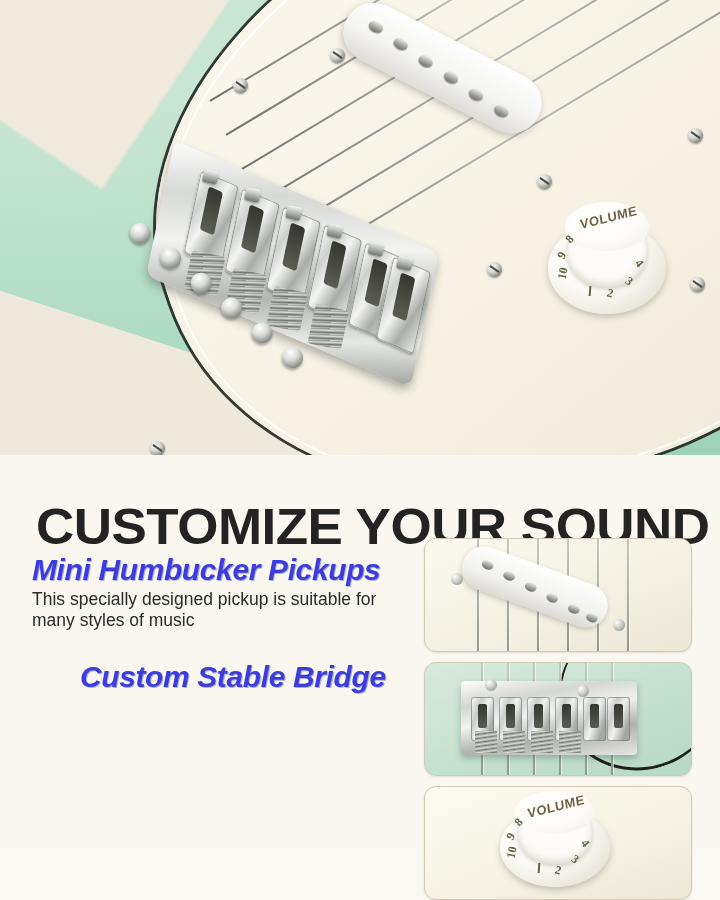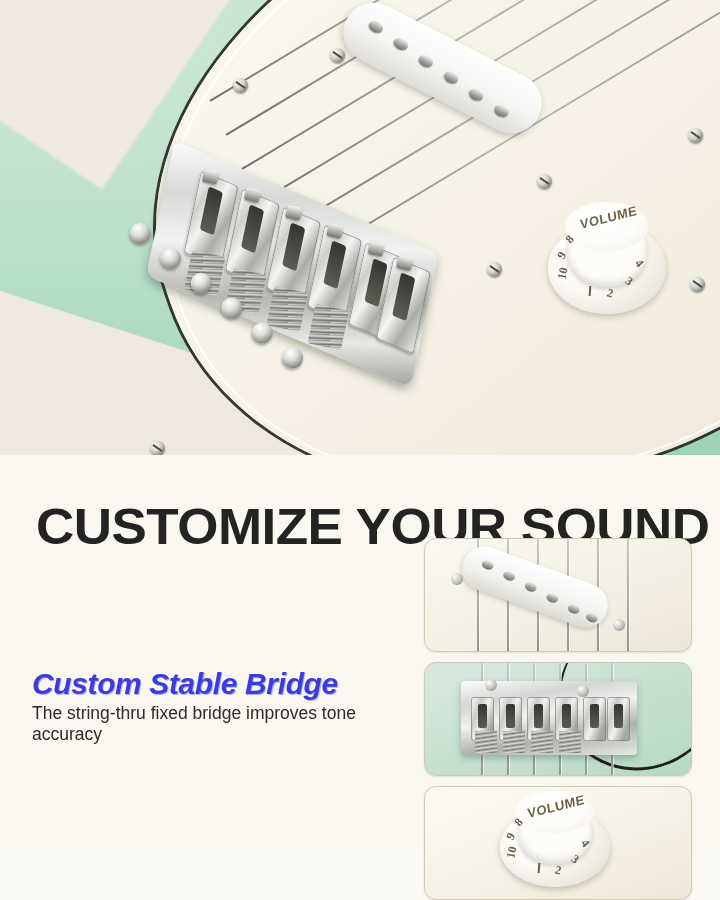--- a/index.html
+++ b/index.html
@@ -451,24 +451,27 @@
       <div class="knob-num" style="left:59px; top:80px; transform:rotate(16deg);">2</div>
       <div class="knob-num" style="left:78px; top:68px; transform:rotate(36deg);">3</div>
       <div class="knob-num" style="left:88px; top:50px; transform:rotate(52deg);">4</div>
     </div>
   </div>
 
   <div id="panel">
 
     <h1 id="headline">CUSTOMIZE YOUR SOUND</h1>
 
-
-    <div class="feature" style="top:214px;">
+    <div class="feature" style="top:100px;">
+      <div class="feature-title">Mini Humbucker Pickups</div>
+      <div class="feature-desc">This specially designed pickup is suitable for many styles of music</div>
+    </div>
+
+    <div class="feature" style="top:207px;text-align:center;">
       <div class="feature-title">Custom Stable Bridge</div>
-      <div class="feature-desc">The string-thru fixed bridge improves tone accuracy</div>
     </div>
 
   </div>
 
   <div id="card-pickup" class="card">
     <div class="mini-string" style="left:52px;"></div>
     <div class="mini-string" style="left:82px;"></div>
     <div class="mini-string" style="left:112px;"></div>
     <div class="mini-string" style="left:142px;"></div>
     <div class="mini-string" style="left:172px;"></div>

